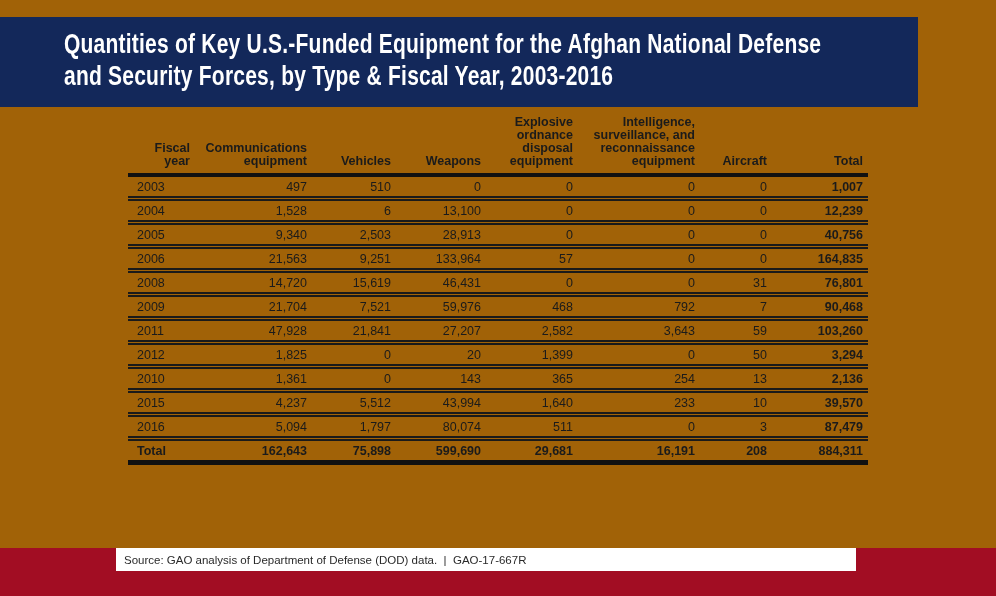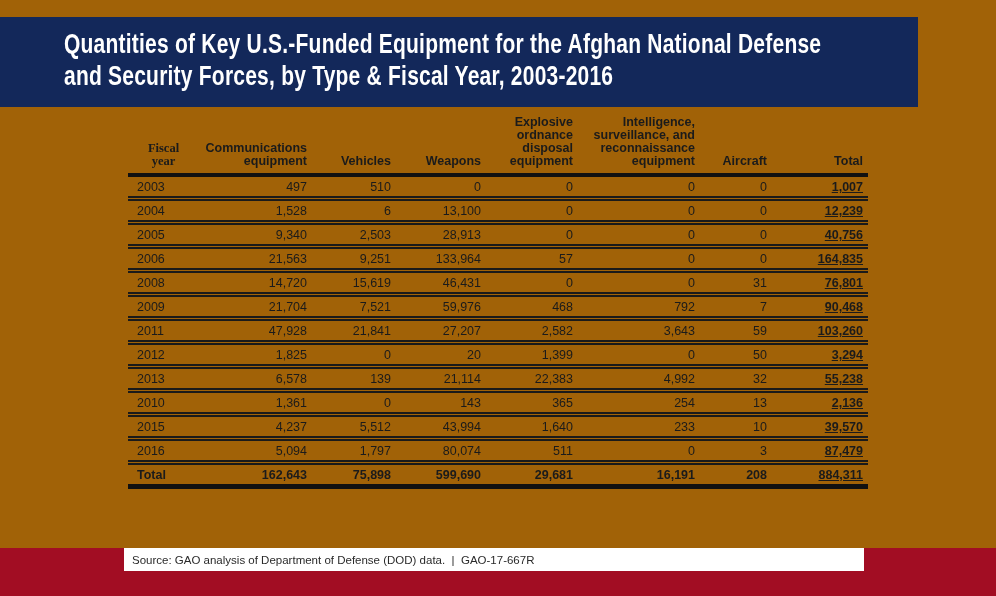--- a/index.html
+++ b/index.html
@@ -27,31 +27,31 @@
   table.eq {
     border-collapse:collapse; table-layout:fixed; width:740px;
     border-bottom:5px solid #111111;
   }
   table.eq th {
     font-size:12.5px; font-weight:bold; text-align:right;
     vertical-align:bottom; white-space:pre-line;
     padding:0 5px 5px 0; line-height:13px;
     border-bottom:4px solid #111111;
   }
-  table.eq th.year-col { text-align:center; padding-left:9px; padding-right:0;font-family:Liberation Serif, serif; }
+  table.eq th.year-col { text-align:right; padding-left:9px; padding-right:0; }
   table.eq td {
     font-size:12.5px; text-align:right;
     padding:4px 5px 2px 0; line-height:13px;
     border-bottom:5px double #1a1a1a;
   }
   table.eq td.year-cell { text-align:left; padding-left:9px; padding-right:0; }
-  table.eq td.total-col { font-weight:bold;text-decoration:underline; }
+  table.eq td.total-col { font-weight:bold; }
   table.eq tr.total-row td { font-weight:bold; border-bottom:none; }
   .source-strip {
-    position:absolute; left:124px; top:548px; width:740px; height:23px;
+    position:absolute; left:116px; top:548px; width:740px; height:23px;
     background:#ffffff; display:flex; align-items:center;
   }
   .source-strip span {
     font-size:11.5px; color:#2a2a2a; padding-left:8px; white-space:pre;
   }
 </style>
 </head>
 <body>
 
 <div class="canvas" style="--navy: #13285a; --crimson: #a20d23;">
@@ -172,30 +172,20 @@
             <td class="year-cell">2012</td>
             <td>1,825</td>
             <td>0</td>
             <td>20</td>
             <td>1,399</td>
             <td>0</td>
             <td>50</td>
             <td class="total-col">3,294</td>
           </tr>
           <tr>
-            <td class="year-cell">2013</td>
-            <td>6,578</td>
-            <td>139</td>
-            <td>21,114</td>
-            <td>22,383</td>
-            <td>4,992</td>
-            <td>32</td>
-            <td class="total-col">55,238</td>
-          </tr>
-          <tr>
             <td class="year-cell">2010</td>
             <td>1,361</td>
             <td>0</td>
             <td>143</td>
             <td>365</td>
             <td>254</td>
             <td>13</td>
             <td class="total-col">2,136</td>
           </tr>
           <tr>

